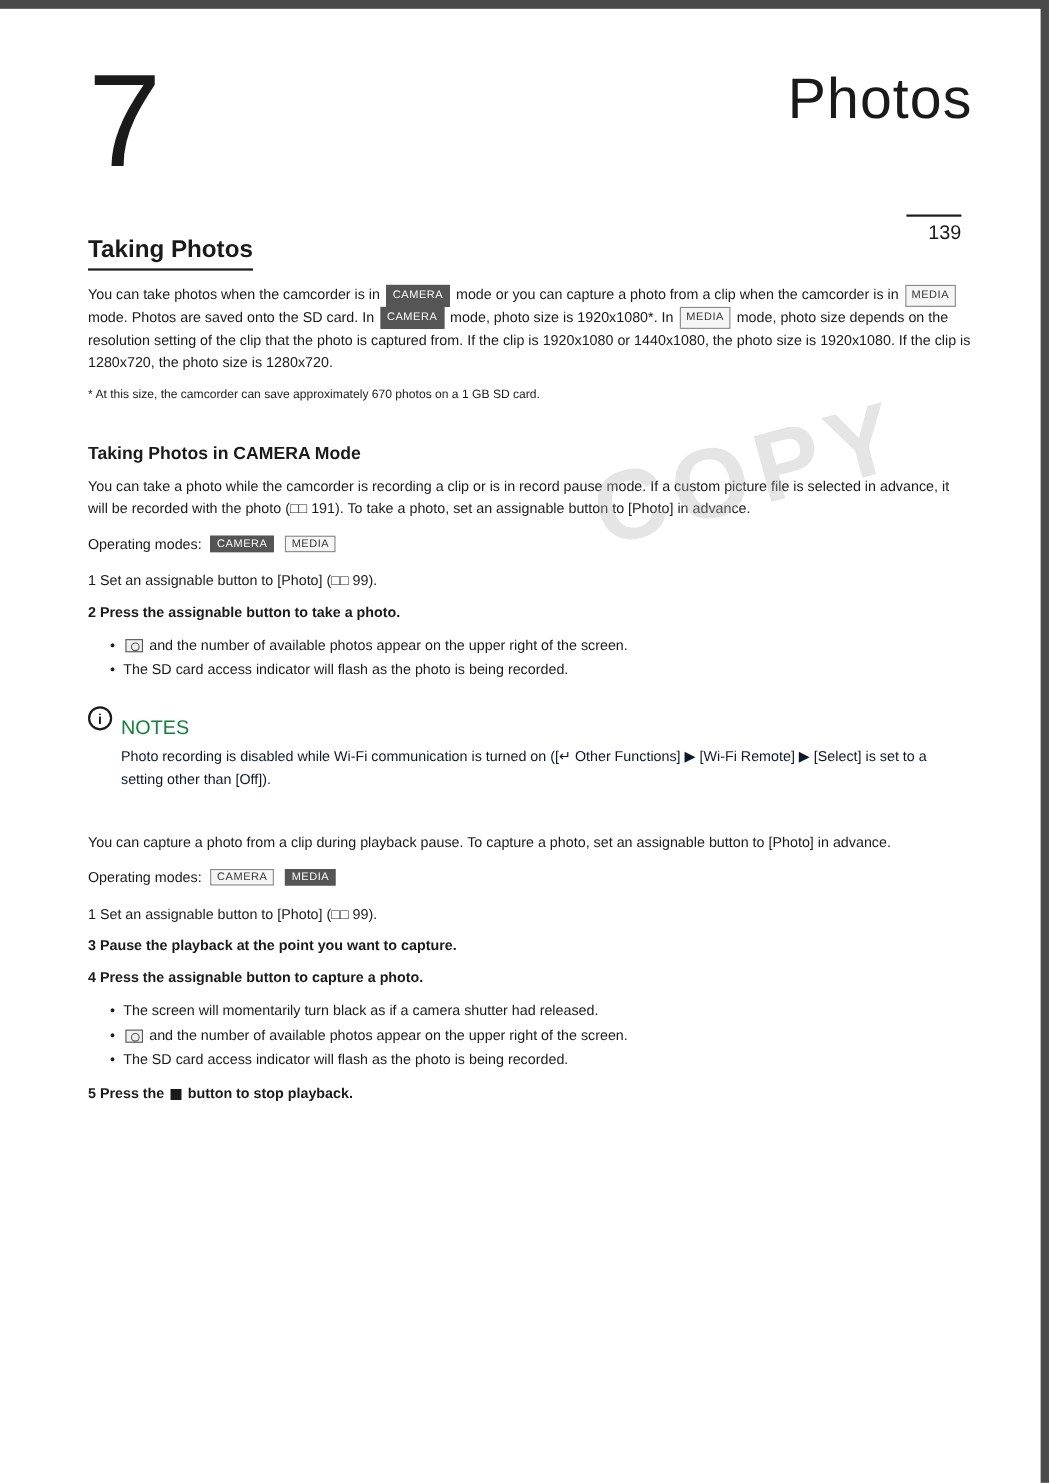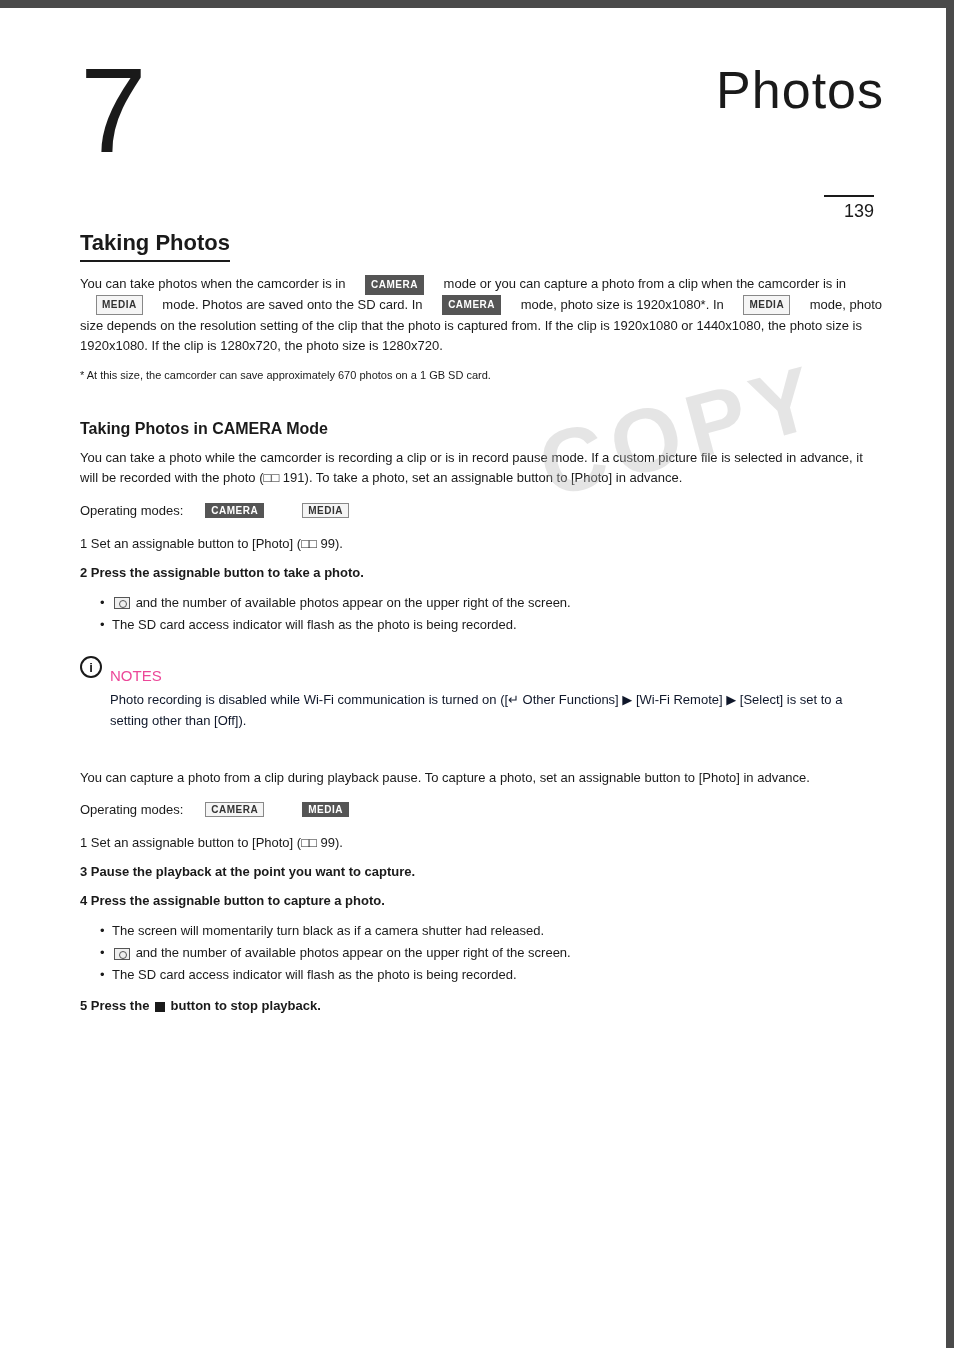--- a/index.html
+++ b/index.html
@@ -96,21 +96,21 @@
       color: #1a1a1a;
       text-align: right;
     }
 
     
     .section-title {
       font-size: 22px;
       font-weight: bold;
       color: #1a1a1a;
       margin-bottom: 12px;
-      margin-top: 30px;
+      margin-top: 14px;
       padding-bottom: 4px;
       border-bottom: 2px solid #1a1a1a;
       display: inline-block;
     }
 
     .subsection-title {
       font-size: 16px;
       font-weight: bold;
       color: #1a1a1a;
       margin-bottom: 10px;
@@ -131,26 +131,26 @@
       color: #1a1a1a;
       margin-top: 4px;
     }
 
     
     .mode-badge {
       display: inline-block;
       border: 1px solid #888;
       padding: 1px 5px;
       font-size: 10px;
-      font-weight: bold;
+      font-weight: normal;
       color: #333;
       background: #f5f5f5;
       letter-spacing: 0.5px;
       vertical-align: middle;
-      margin: 0 16px;
+      margin: 0 2px;
     }
 
     .mode-badge.active {
       background: #555;
       color: #fff;
       border-color: #555;
     }
 
     
     .operating-modes {
@@ -214,23 +214,23 @@
       border-radius: 50%;
       display: flex;
       align-items: center;
       justify-content: center;
       font-size: 13px;
       font-weight: bold;
       color: #1a1a1a;
     }
 
     .notes-label {
-      font-size: 15px;
+      font-size: 18px;
       font-weight: normal;
-      color: #ec4899;
+      color: #15803d;
       margin-top: 17px;
     }
 
     .notes-text {
       font-size: 13px;
       line-height: 1.6;
       color: #0f172a;
       margin-left: 30px;
     }
 

